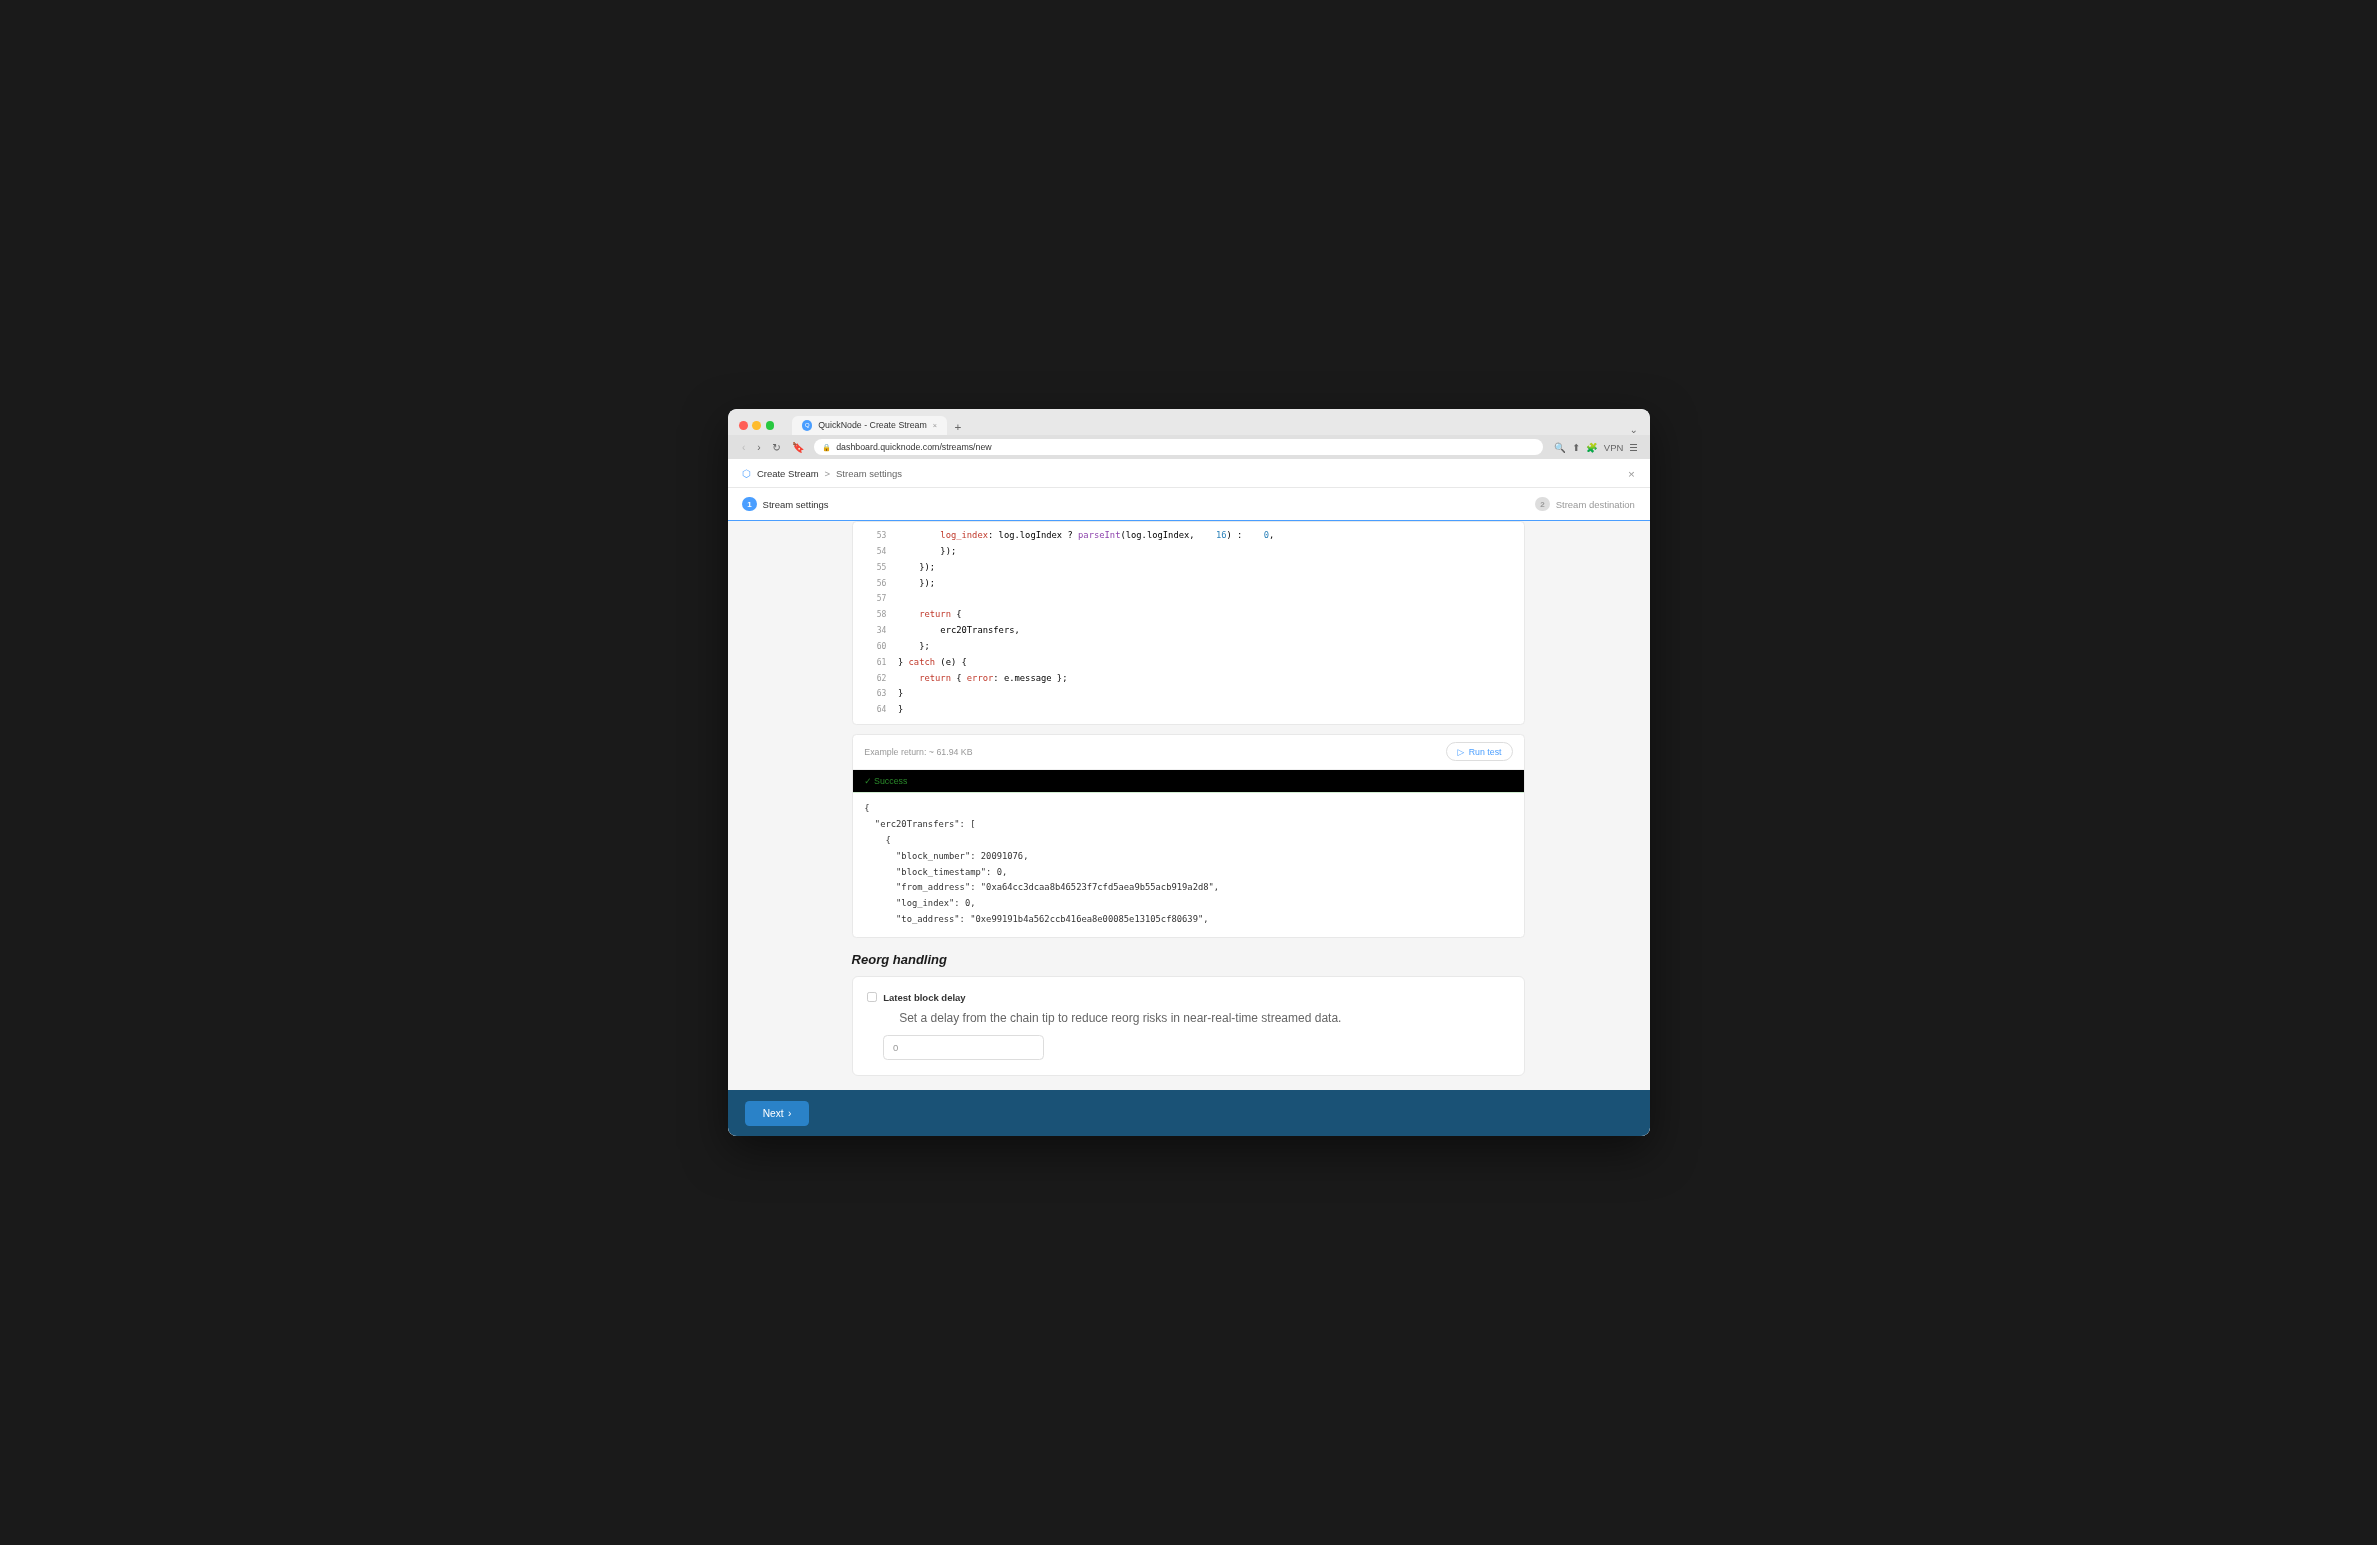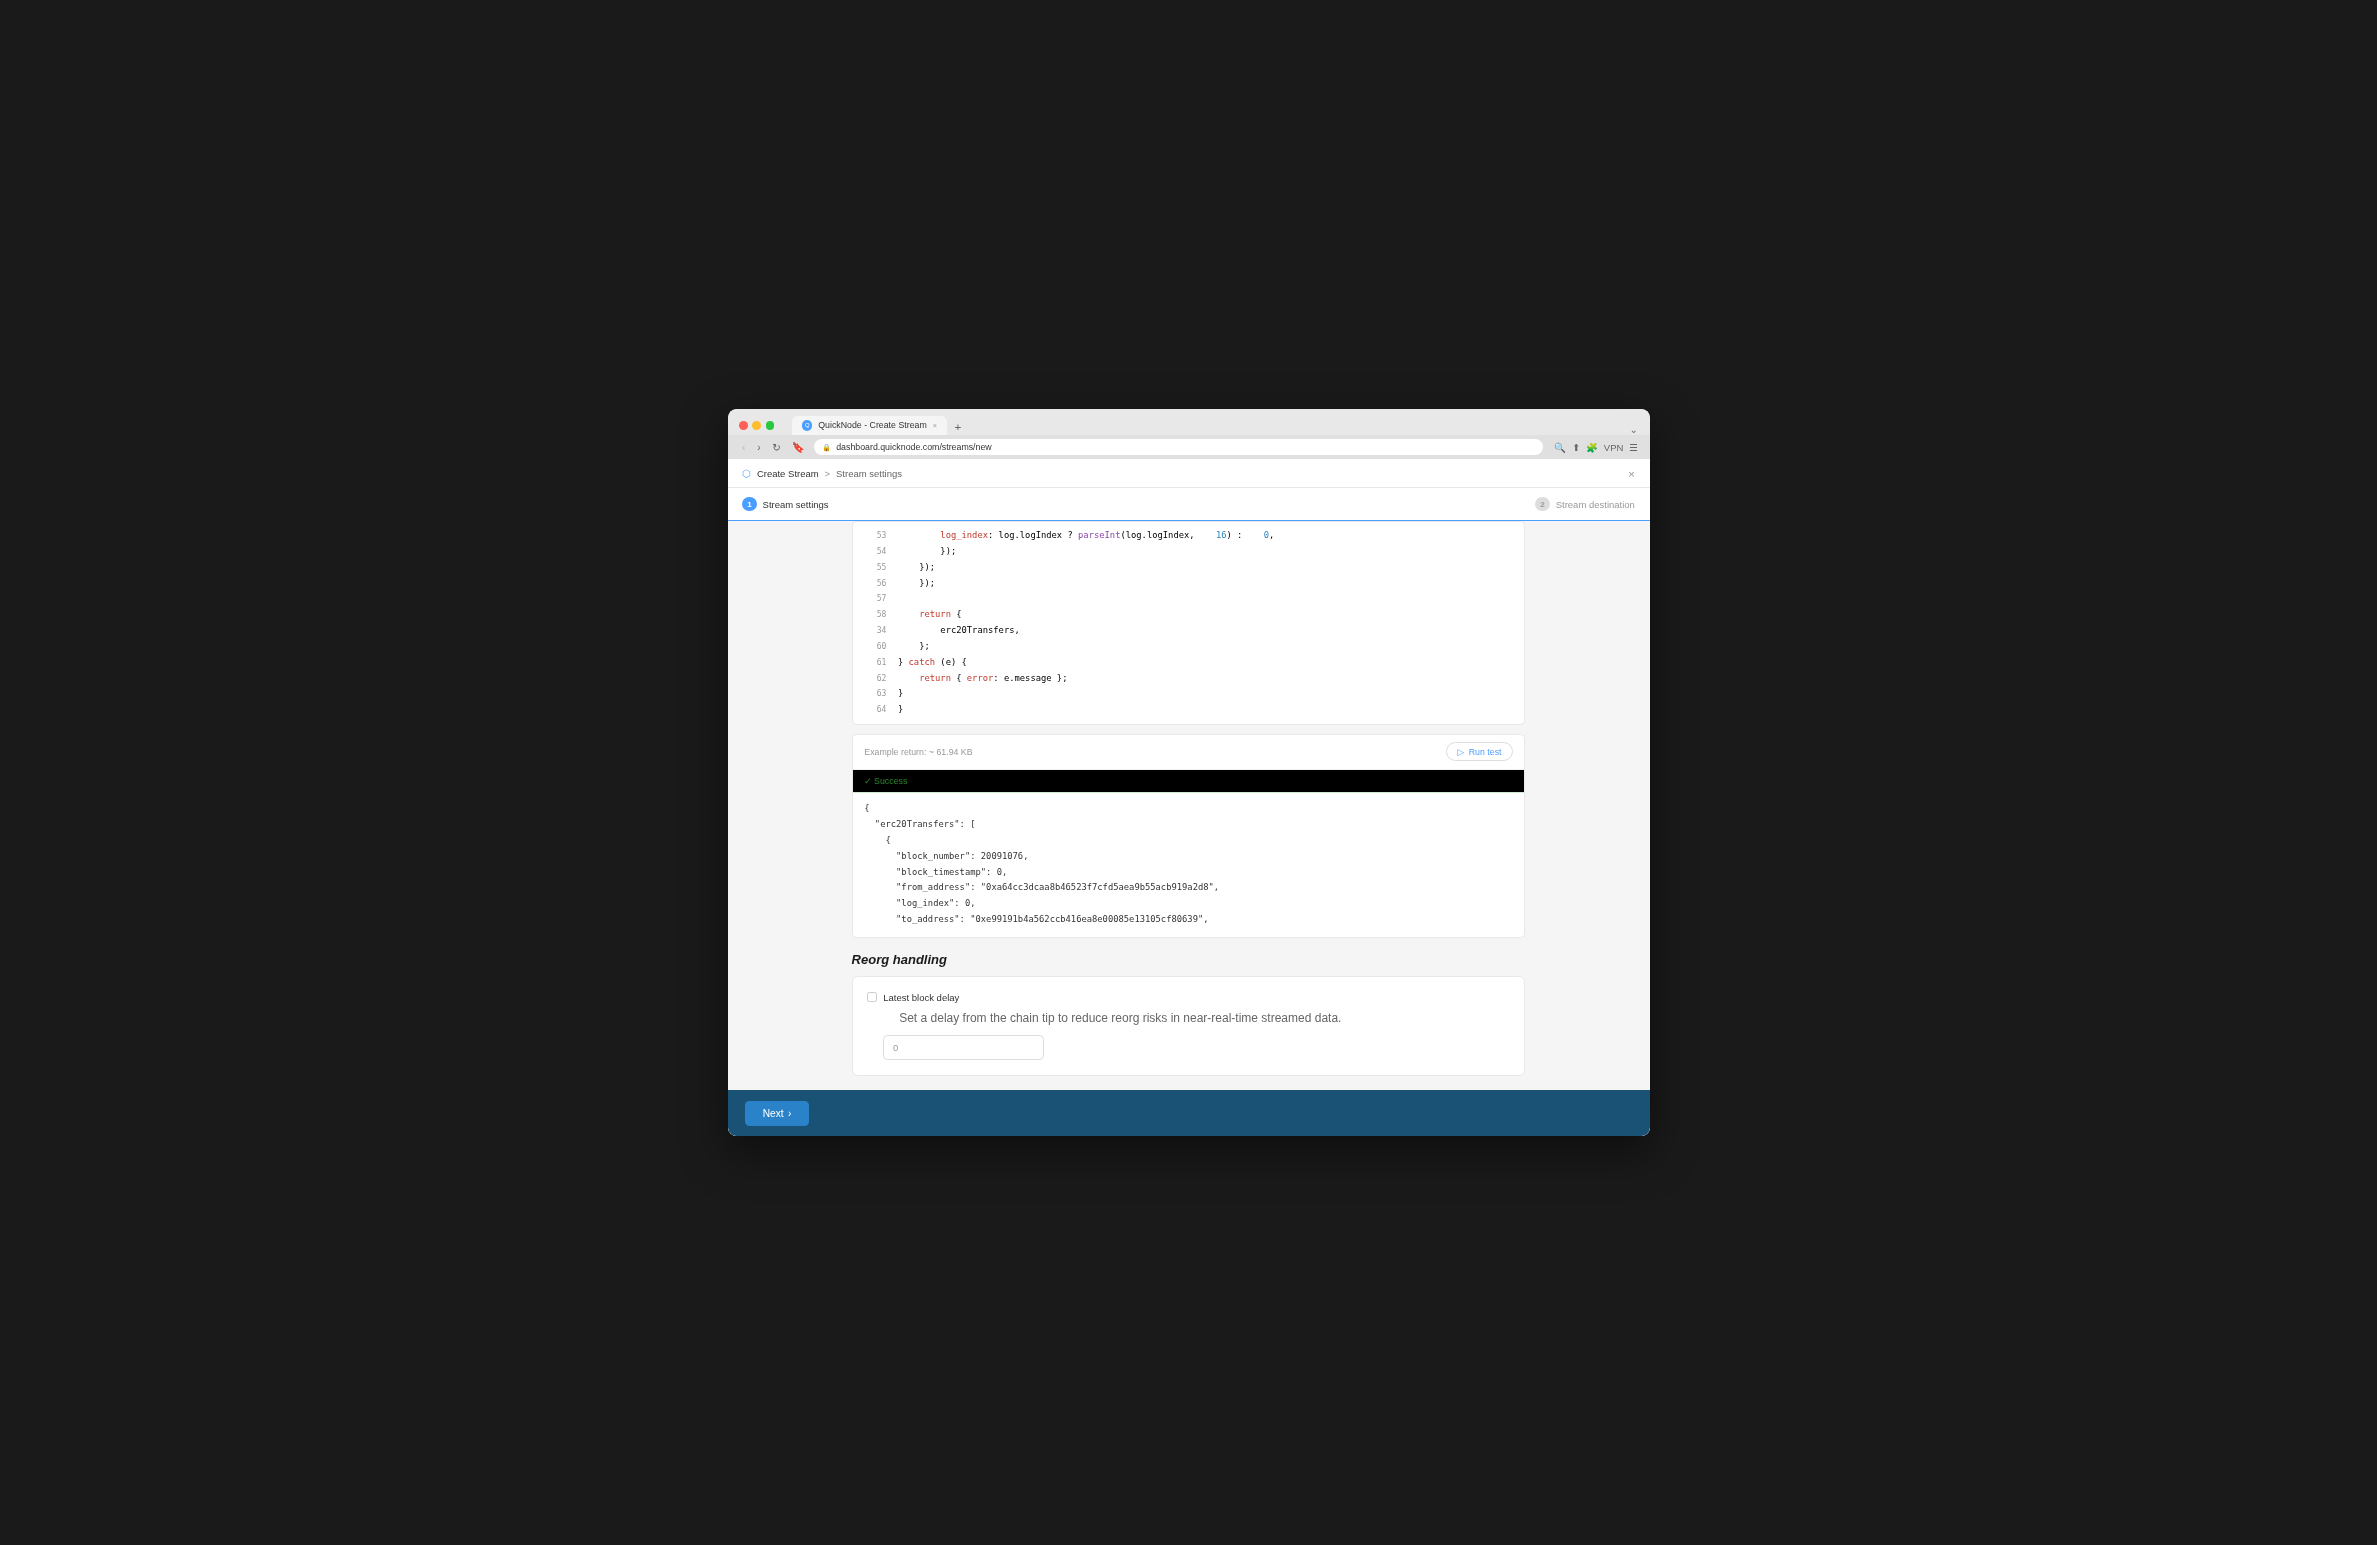--- a/index.html
+++ b/index.html
@@ -281,21 +281,21 @@
       margin-bottom: 5.9px;
     }
     .checkbox {
       width: 10.2px; height: 10.2px;
       border: 0.7px solid #ccc;
       border-radius: 2.2px;
       background: white;
     }
     .option-label {
       font-size: 9.5px;
-      font-weight: 400;
+      font-weight: 700;
       color: #333;
     }
     .option-desc {
       font-size: 12px;
       color: #666;
       line-height: 1.5;
       margin-left: 32px;
     }
     .delay-input {
       border: 0.7px solid #ddd;

